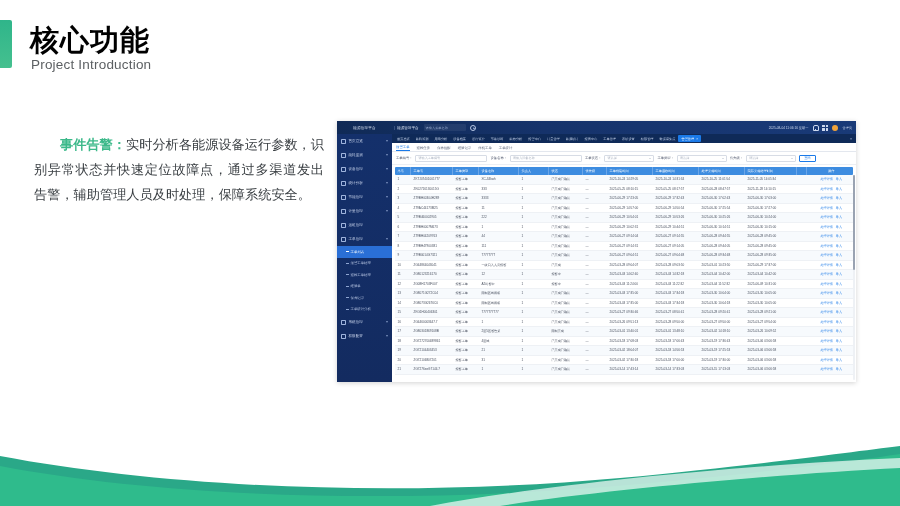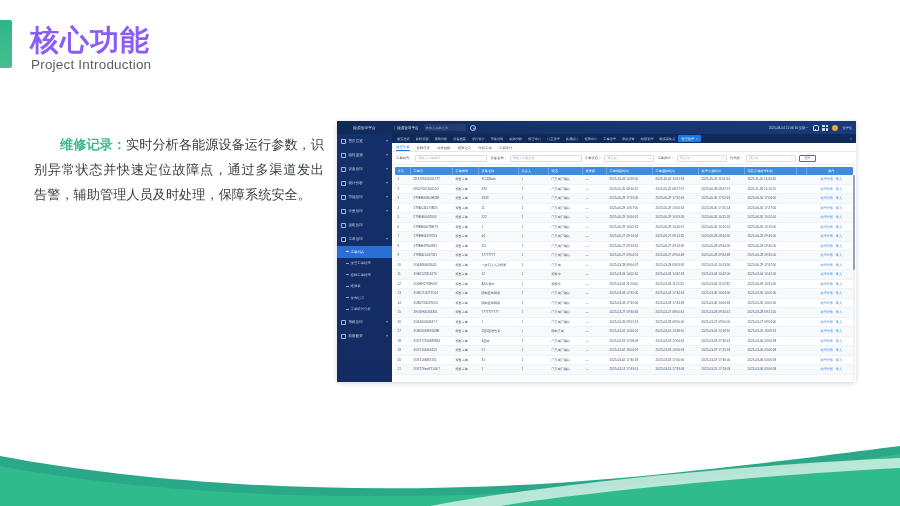--- a/index.html
+++ b/index.html
@@ -14,21 +14,21 @@
   
   .title-bar {
     position: absolute; left: 0; top: 20px;
     width: 12px; height: 48px;
     background: linear-gradient(180deg, #2fb58a 0%, #45c08f 100%);
     border-radius: 0 2px 2px 0;
   }
   .title-cn {
     position: absolute; left: 30px; top: 21px;
     font-size: 29px; font-weight: bold; letter-spacing: 1px;
-    color: #8b5cf6;
+    color: #000000;
     font-family: "DejaVu Sans", "Liberation Sans", sans-serif;
   }
   .title-en {
     position: absolute; left: 31px; top: 57px;
     font-size: 13.5px; color: #5b5f62; letter-spacing: .2px;
   }
 
   
   .para {
     position: absolute; left: 34px; top: 132px; width: 290px;
@@ -171,21 +171,21 @@
 </head>
 <body>
 
 <div class="slide">
 
   <div class="title-bar"></div>
   <div class="title-cn">核心功能</div>
   <div class="title-en">Project Introduction</div>
 
   <div class="para">
-    <span class="indent"></span><span class="lead">维修记录：</span><span>实时分析各能源设备运行参数，识别异常状态并快速定位故障点，通过多渠道发出告警，辅助管理人员及时处理，保障系统安全。</span>
+    <span class="indent"></span><span class="lead">事件告警：</span><span>实时分析各能源设备运行参数，识别异常状态并快速定位故障点，通过多渠道发出告警，辅助管理人员及时处理，保障系统安全。</span>
   </div>
 
   <div class="shot">
 
     <div class="appbar">
       <div class="brand">能源管理平台</div>
       <div class="appbar-sep">|</div>
       <div class="crumb">能源管理平台</div>
       <div class="search-box">
         <span>请输入菜单名称</span>

